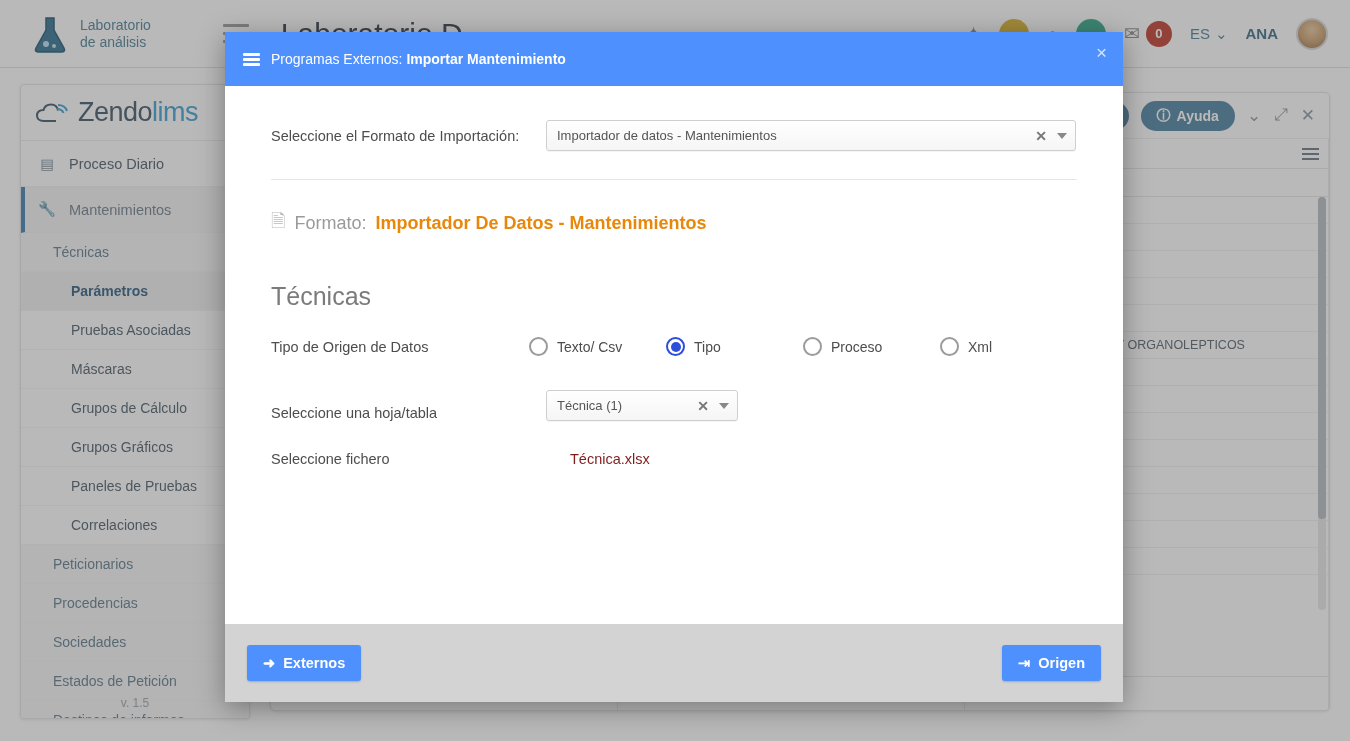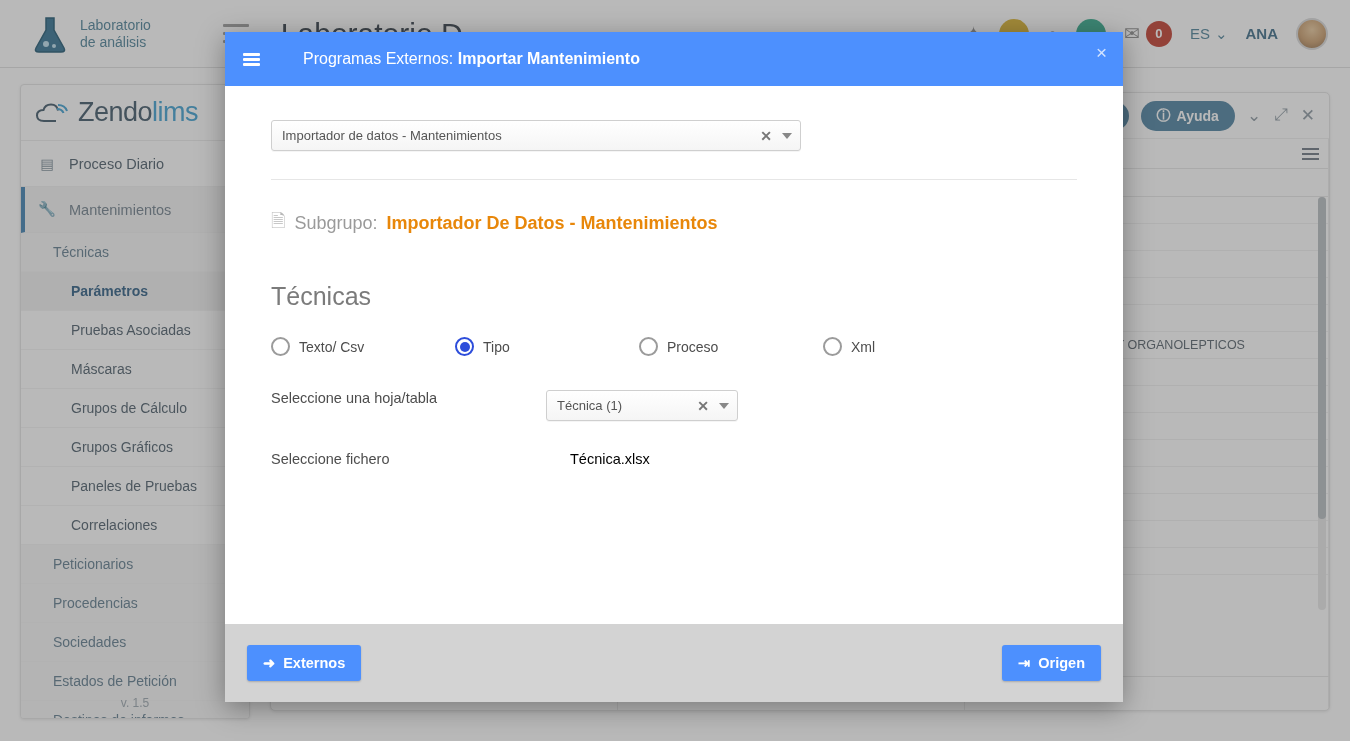--- a/index.html
+++ b/index.html
@@ -156,21 +156,21 @@
     background:#ffffff; box-shadow:0 6px 26px rgba(0,0,0,.35);
     display:flex; flex-direction:column;
   }
   .modal-title {
     height:54px; background:#4d90fe; display:flex; align-items:center;
     padding:0 18px; color:#fff; position:relative;
   }
   .mt-icon { display:flex; flex-direction:column; gap:2px; margin-right:11px; }
   .mt-icon i { display:block; width:17px; height:3px; background:#fff; border-radius:1px;}
   .mt-icon i:nth-child(2){ width:17px; }
-  .mt-text { font-size:16px; font-weight:400;margin-left:32px; }
+  .mt-text { font-size:14px; font-weight:400; }
   .mt-text b { font-weight:bold; }
   .mt-close {
     position:absolute; right:16px; top:11px; font-size:19px;
     color:rgba(255,255,255,.75); cursor:pointer; line-height:1;
   }
 
   .modal-body {
     flex:1; background:#fff; padding:34px 46px 0 46px; overflow:hidden;
   }
   .form-row { display:flex; align-items:center; margin-bottom:10px; }
@@ -194,43 +194,43 @@
   .divider { border-top:1px solid #e6e6e6; margin:28px 0 0 0; }
 
   .format-line { margin-top:28px; display:flex; align-items:center; gap:9px; }
   .file-glyph { font-size:18px; color:#b8b8b8; }
   .format-lbl { font-size:18px; color:#9a9a9a; }
   .format-val { font-size:18px; color:#e8870a; font-weight:bold; }
 
   .section-title { margin-top:44px; font-size:25px; color:#7b7b7b; font-weight:400; }
 
   .radio-row { margin-top:26px; display:flex; align-items:center; }
-  .radio-grp { display:flex; align-items:flex-start; flex:1;gap:47px; }
+  .radio-grp { display:flex; align-items:flex-start; flex:1; }
   .radio-item { display:flex; align-items:center; gap:9px; width:137px; cursor:pointer;}
   .radio-dot {
     width:19px; height:19px; border-radius:50%;
     border:2px solid #9b9b9b; background:#fff;
     display:flex; align-items:center; justify-content:center;
   }
   .radio-dot.on { border-color:#2d4ddb; }
   .radio-dot.on::after {
     content:""; width:10px; height:10px; border-radius:50%; background:#2d4ddb;
   }
   .radio-lbl { font-size:14px; color:#4d4d4d; }
 
-  .row-sheet { margin-top:34px; display:flex; align-items:flex-start; }
+  .row-sheet { margin-top:34px; display:flex; align-items:flex-end; }
   .row-file  { margin-top:30px; display:flex; align-items:center; }
 
   .btn-examinar {
     background:#4d90fe; color:#fff; border:none; border-radius:3px;
     height:38px; padding:0 17px; font-size:15px;
     display:flex; align-items:center; gap:8px; cursor:pointer;
     box-shadow:0 1px 2px rgba(0,0,0,.18);
   }
-  .file-name { margin-left:24px; font-size:14.5px; color:#000000; }
+  .file-name { margin-left:24px; font-size:14.5px; color:#7f1d1d; }
 
   .modal-footer {
     height:78px; background:#d3d3d3; display:flex; align-items:center;
     justify-content:space-between; padding:0 22px;
   }
   .btn-blue {
     background:#4d90fe; color:#fff; border:none; border-radius:3px;
     height:36px; padding:0 16px; font-size:14.5px; font-weight:bold;
     display:flex; align-items:center; gap:8px; cursor:pointer;
     box-shadow:0 1px 2px rgba(0,0,0,.2);
@@ -416,38 +416,40 @@
         <i></i>
         <i></i>
       </span>
     <span class="mt-text"><span>Programas Externos: </span><b>Importar Mantenimiento</b></span>
     <span class="mt-close">×</span>
   </div>
 
   <div class="modal-body">
 
     <div class="form-row">
+      <div class="form-label">Seleccione el Formato de Importación:</div>
       <div class="select2 sel-wide">
         <span class="s2-val">Importador de datos - Mantenimientos</span>
         <span class="s2-x">✕</span>
         <span class="s2-caret"></span>
       </div>
     </div>
 
     <div class="divider"></div>
 
     <div class="format-line">
       <span class="file-glyph">🗎</span>
-      <span class="format-lbl">Subgrupo:</span>
+      <span class="format-lbl">Formato:</span>
       <span class="format-val">Importador De Datos - Mantenimientos</span>
     </div>
 
     <div class="section-title">Técnicas</div>
 
     <div class="radio-row">
+      <div class="form-label">Tipo de Origen de Datos</div>
       <div class="radio-grp" id="origin-radios">
           <label class="radio-item">
             <span class="radio-dot"></span>
             <span class="radio-lbl">Texto/ Csv</span>
           </label>
           <label class="radio-item">
             <span class="radio-dot on"></span>
             <span class="radio-lbl">Tipo</span>
           </label>
           <label class="radio-item">

